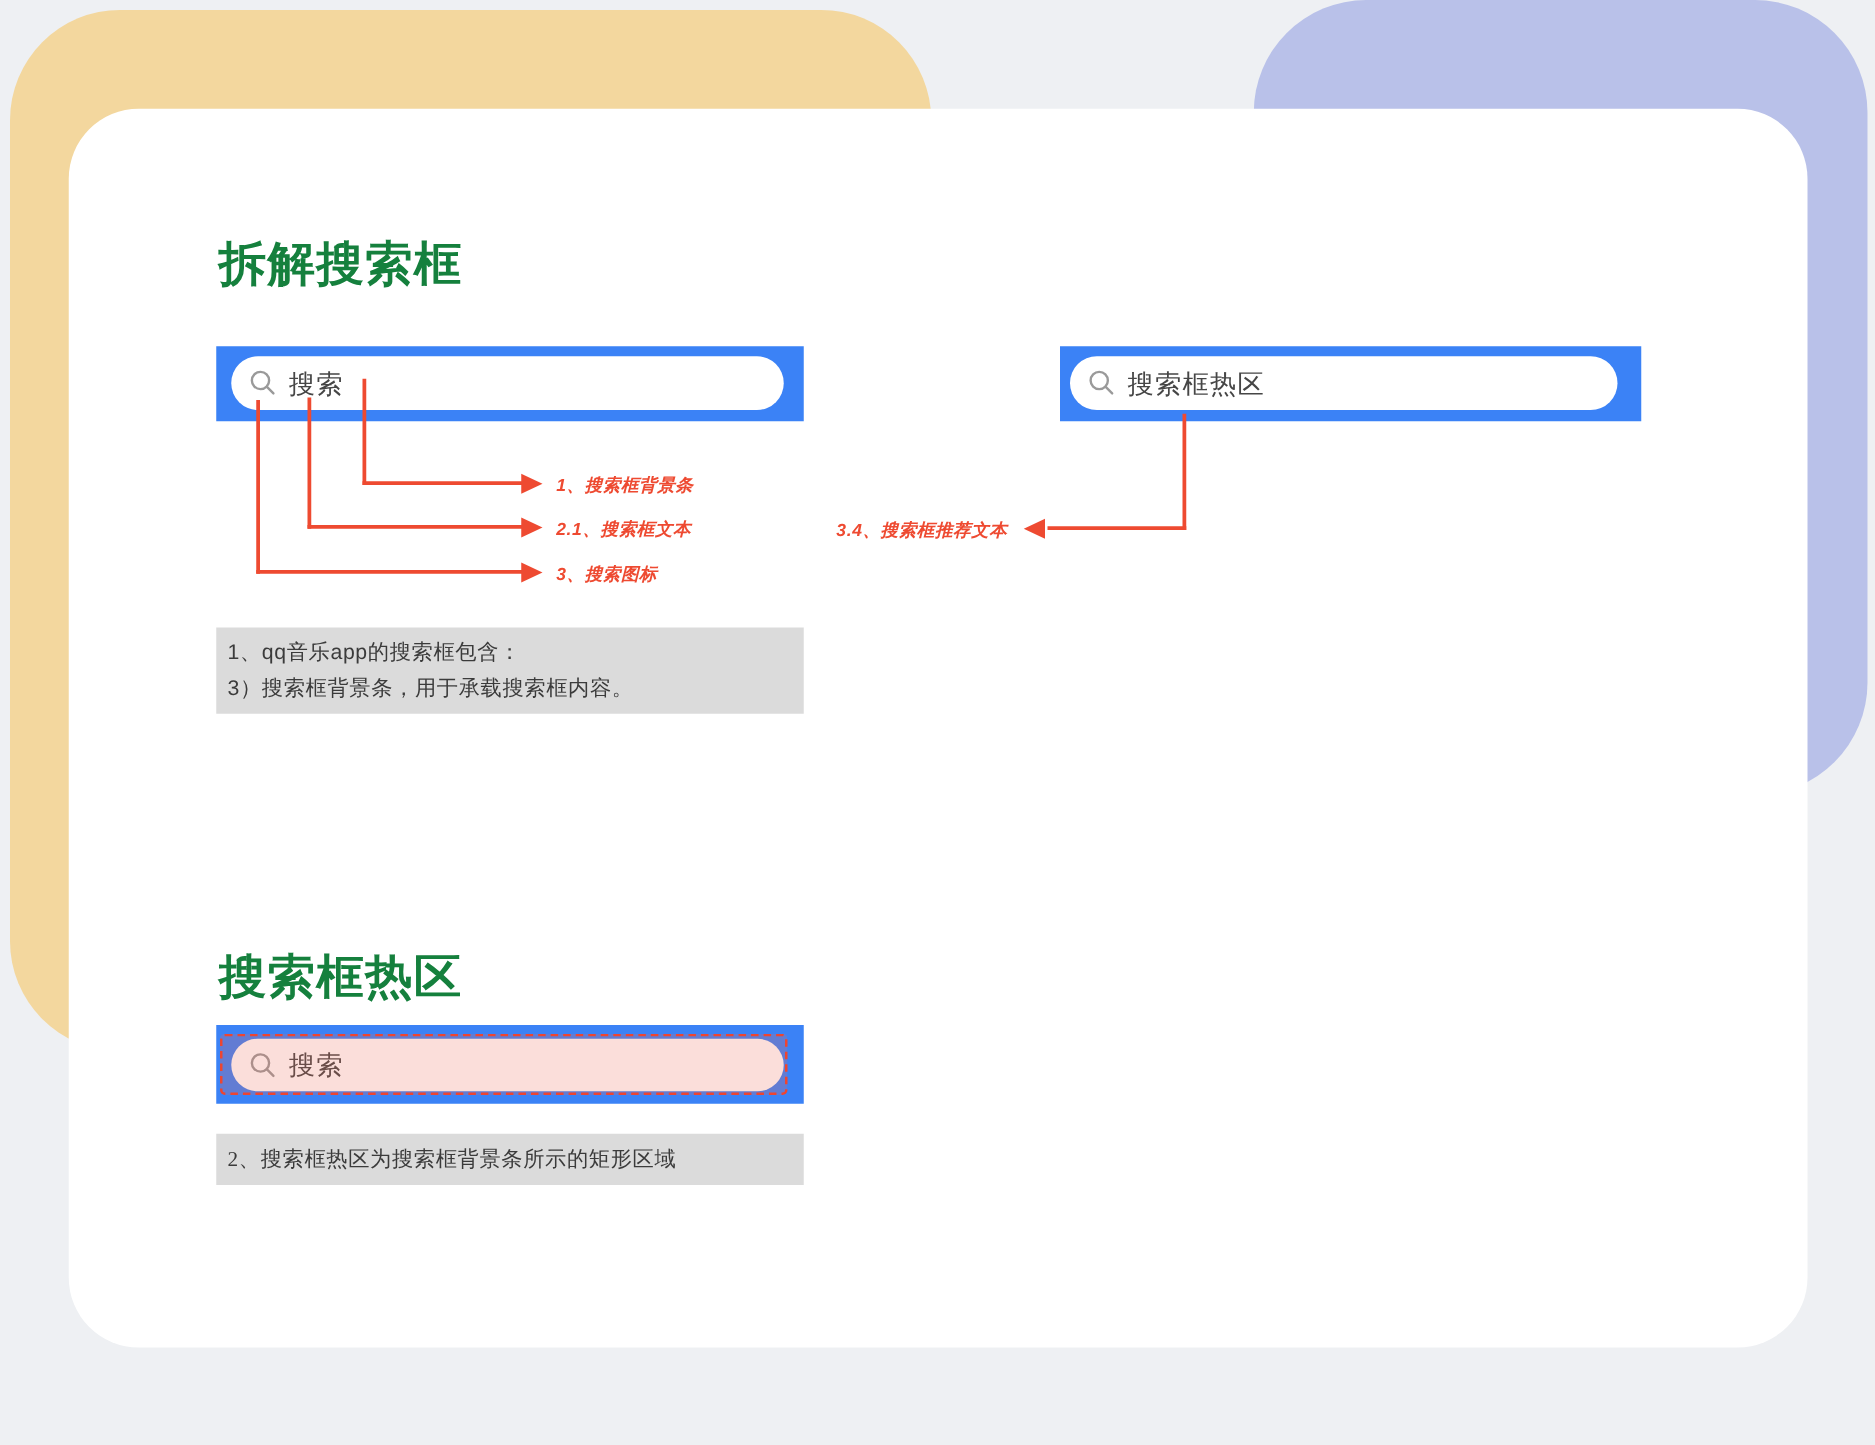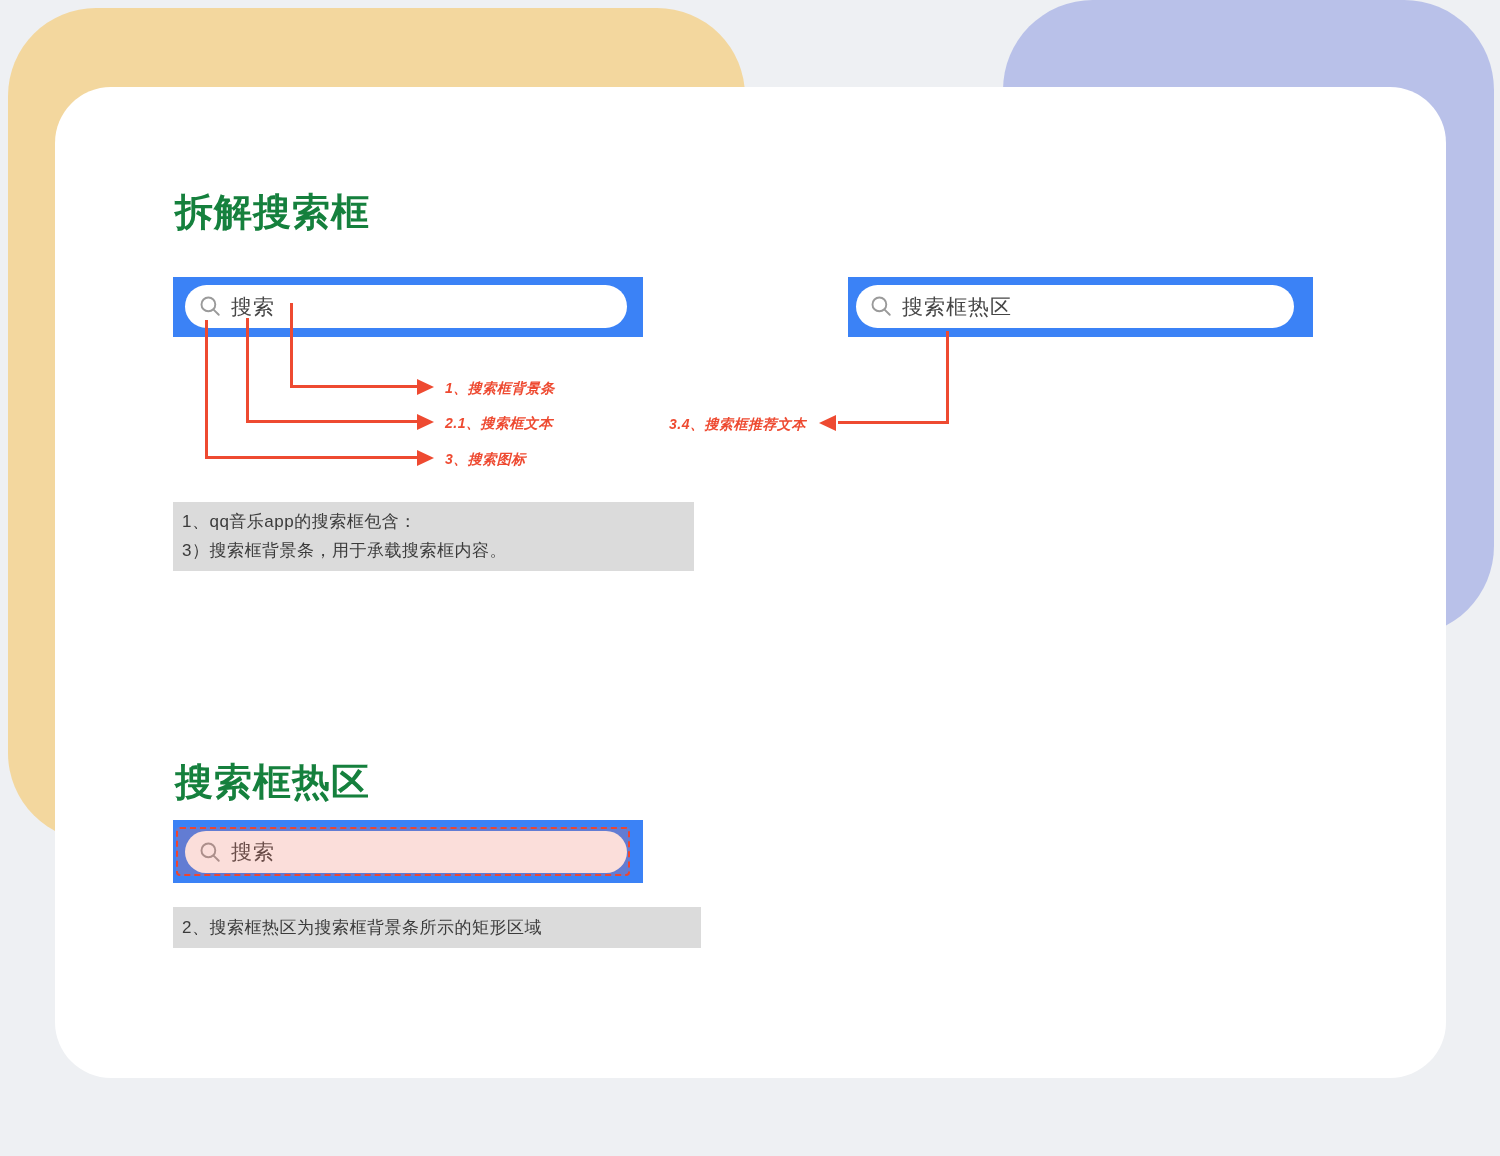--- a/index.html
+++ b/index.html
@@ -76,23 +76,23 @@
   .red-label {
     font-size: 14px; font-weight: 700; color: #ee4a31;
     line-height: 16px; white-space: nowrap; letter-spacing: 0.5px; font-style: italic;
   }
 
   
   .note-block {
     background: #dbdbdb; color: #3b3b3b;
     font-size: 17px; line-height: 29px; letter-spacing: 0.5px;
   }
-  .note-1 { left: 173px; top: 502px; width: 521px; padding: 5px 12px 6px 9px; }
-  .note-2 { left: 173px; top: 907px; width: 528px; height: 41px;
-            padding-left: 9px; line-height: 41px; white-space: nowrap; overflow: hidden; }
+  .note-1 { left: 173px; top: 502px; width: 470px; padding: 5px 12px 6px 9px; }
+  .note-2 { left: 173px; top: 907px; width: 470px; height: 41px;
+            padding-left: 9px; line-height: 41px; white-space: nowrap; overflow: hidden; font-family: Liberation Serif, serif; }
 </style>
 </head>
 <body>
 
 <div class="abs shape-yellow"></div>
 <div class="abs shape-purple"></div>
 
 <div class="abs card"></div>
 
 <div class="abs section-title title-breakdown">拆解搜索框</div>

